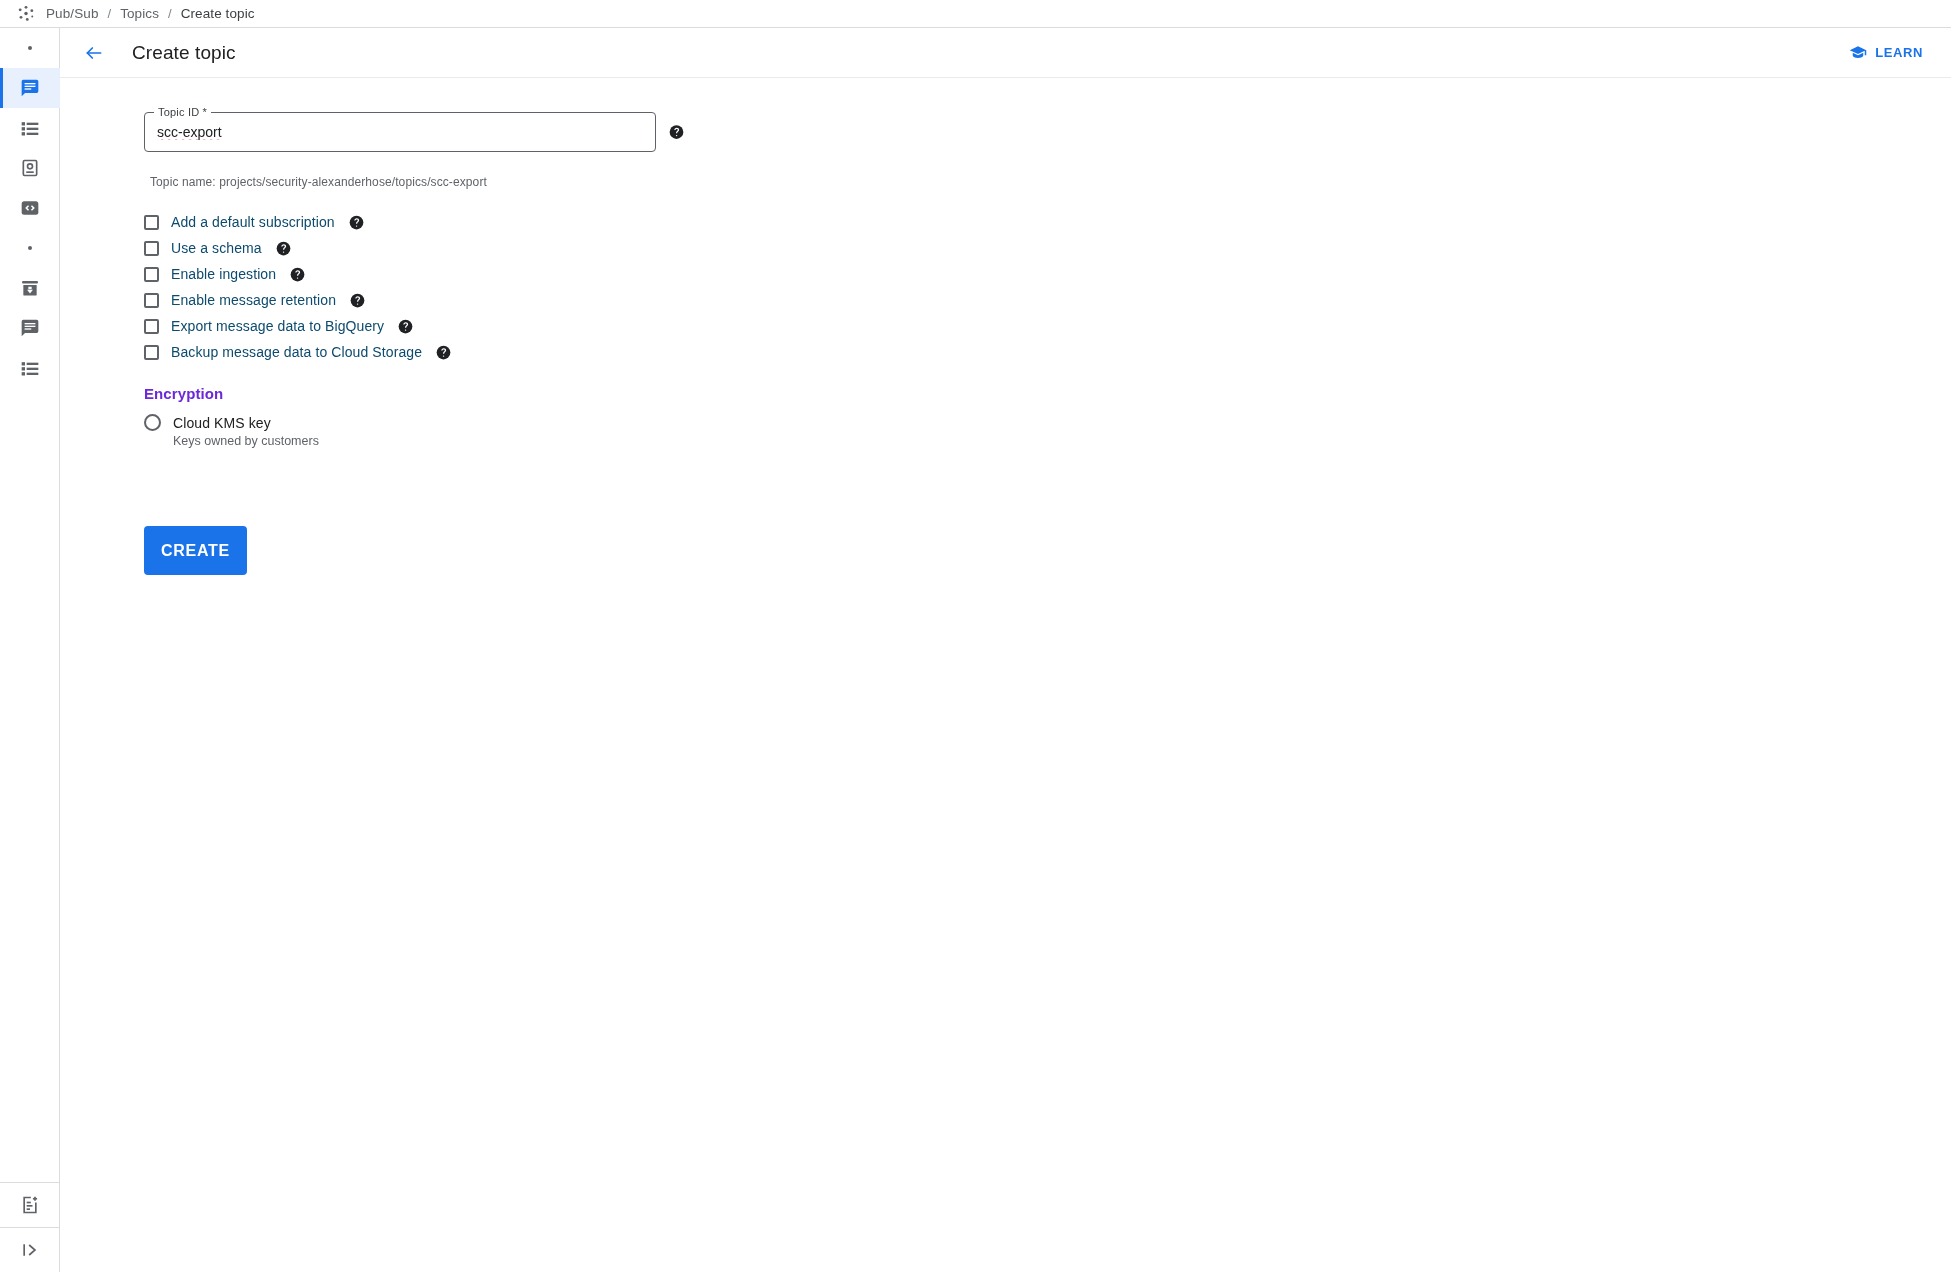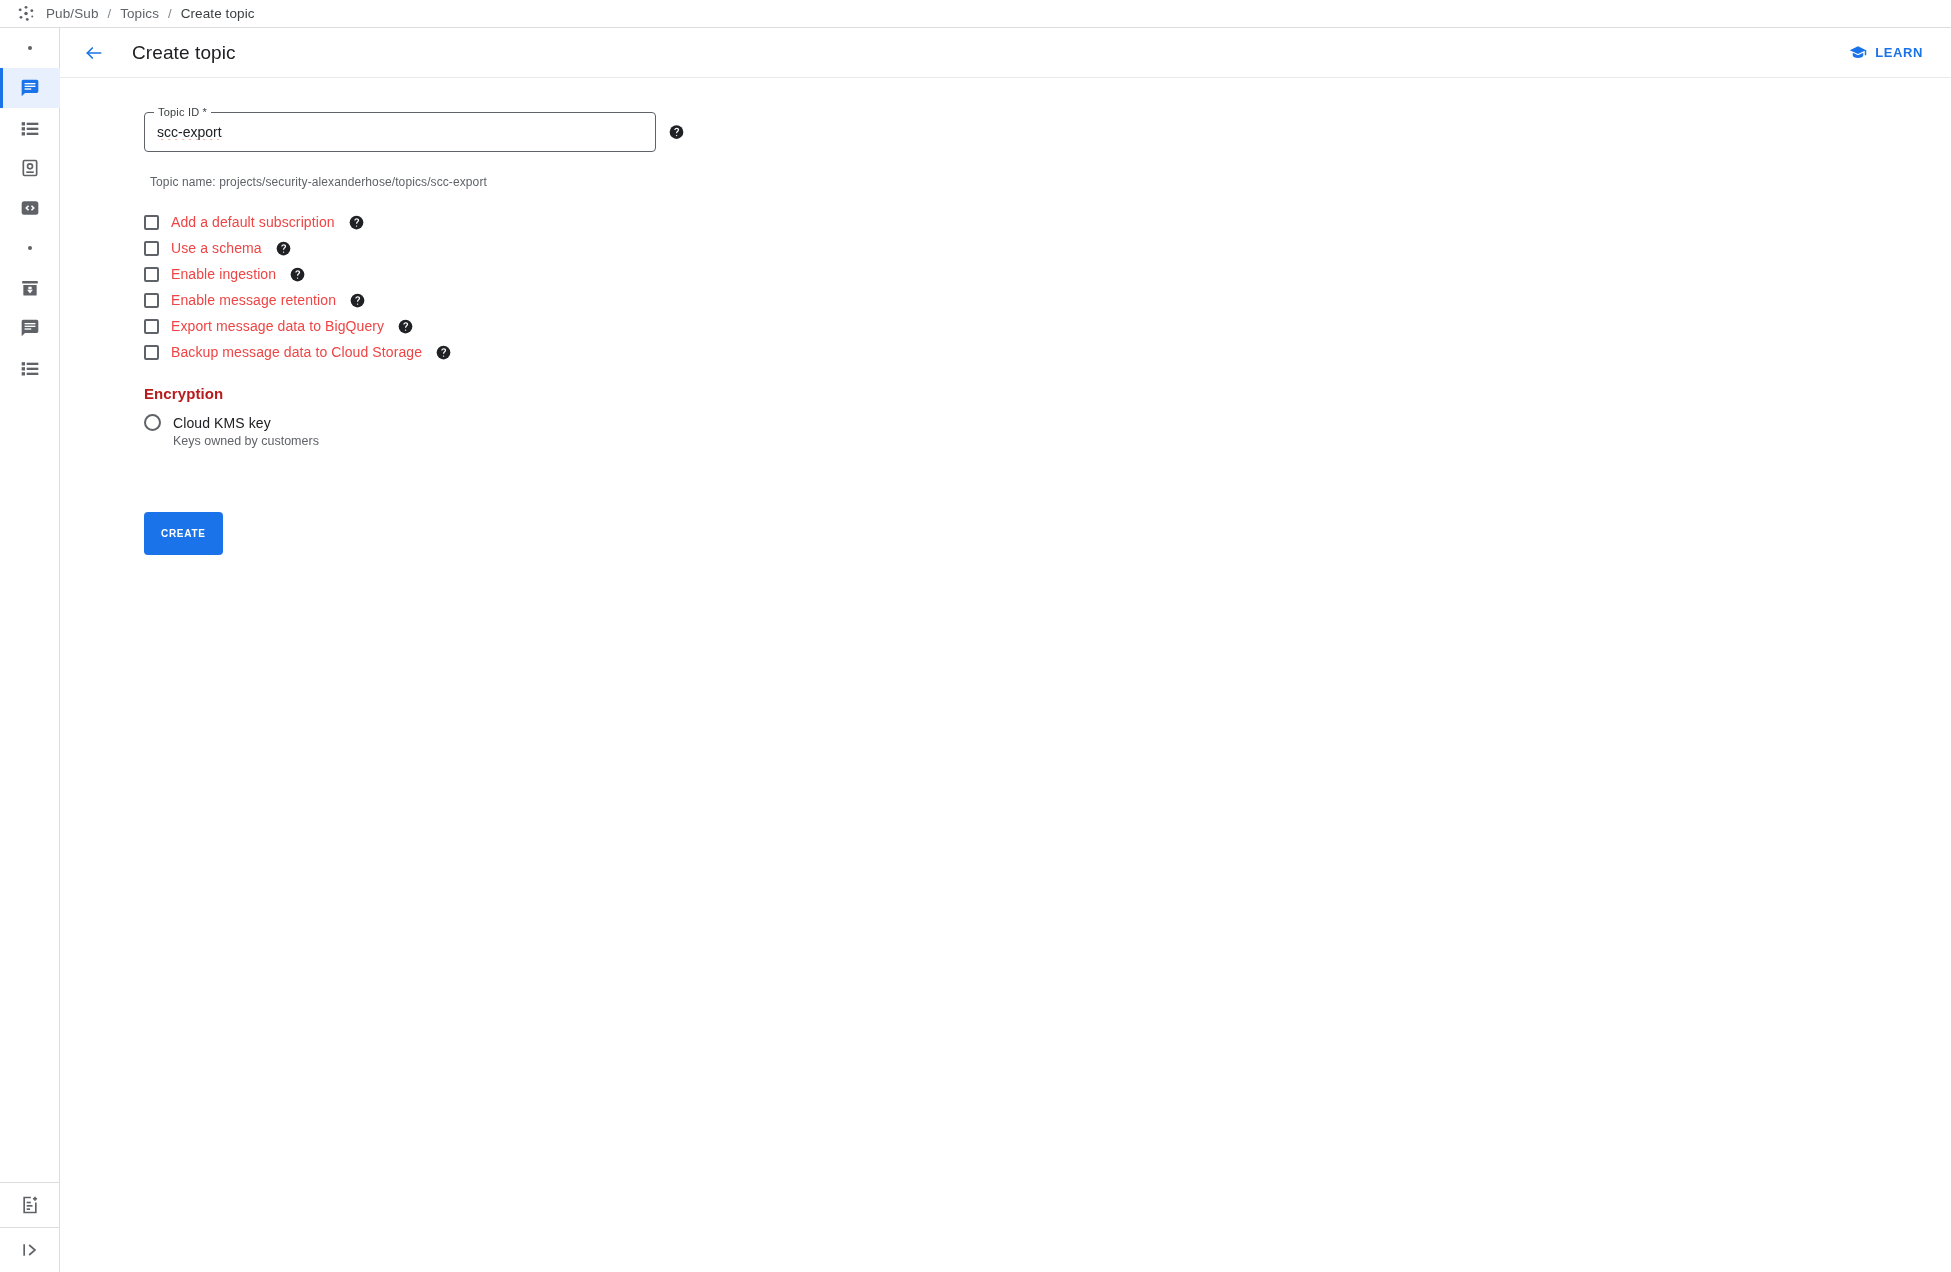--- a/index.html
+++ b/index.html
@@ -111,53 +111,53 @@
     font-size: 12px; color: #5f6368; letter-spacing: .1px;
   }
 
   .checkbox-list { margin-top: 20px; }
   .cb-row { display: flex; align-items: center; height: 26px; }
   .cb-box {
     width: 15px; height: 15px; border: 2px solid #5f6368; border-radius: 2px;
     background: #fff; cursor: pointer; flex: 0 0 auto;
   }
   .cb-label {
-    margin-left: 12px; font-size: 14px; color: #ef4444; white-space: nowrap;
+    margin-left: 12px; font-size: 14px; color: #0c4a6e; white-space: nowrap;
     letter-spacing: .1px; cursor: pointer;
   }
   .help-dot {
     width: 15px; height: 15px; margin-left: 14px; cursor: pointer; flex: 0 0 auto;
   }
 
   .section-title {
-    margin-top: 20px; font-size: 15px; font-weight: 700; color: #b91c1c;
+    margin-top: 20px; font-size: 15px; font-weight: 700; color: #6d28d9;
     letter-spacing: .1px;
   }
 
   .radio-group { margin-top: 12px; }
   .radio-row { display: flex; align-items: center; }
   .radio-outer {
     width: 17px; height: 17px; border-radius: 50%;
     border: 2px solid #5f6368; background: #fff;
     display: flex; align-items: center; justify-content: center;
     flex: 0 0 auto; cursor: pointer;
   }
   .radio-outer.checked { border-color: #1a73e8; }
   .radio-inner { width: 9px; height: 9px; border-radius: 50%; background: #1a73e8; display: none; }
   .radio-outer.checked .radio-inner { display: block; }
   .radio-label { margin-left: 12px; font-size: 14px; color: #202124; letter-spacing: .1px; cursor: pointer;}
   .radio-sub { margin-left: 29px; margin-top: 3px; font-size: 12.5px; color: #5f6368; }
   .radio-block { margin-bottom: 12px; }
 
   .create-btn {
-    margin-top: 52px;
+    margin-top: 66px;
     background: #1a73e8; color: #fff; border: none; border-radius: 4px;
-    height: 43px; padding: 0 17px;
+    height: 49px; padding: 0 17px;
     font-family: "Liberation Sans", sans-serif;
-    font-size: 10px; font-weight: 600; letter-spacing: .7px;
+    font-size: 16px; font-weight: 600; letter-spacing: .7px;
     cursor: pointer;
   }
 </style>
 </head>
 <body>
 
 <div class="app">
 
   <div class="topbar">
     <svg class="pubsub-logo" viewBox="0 0 24 24" fill="#5f6368">

